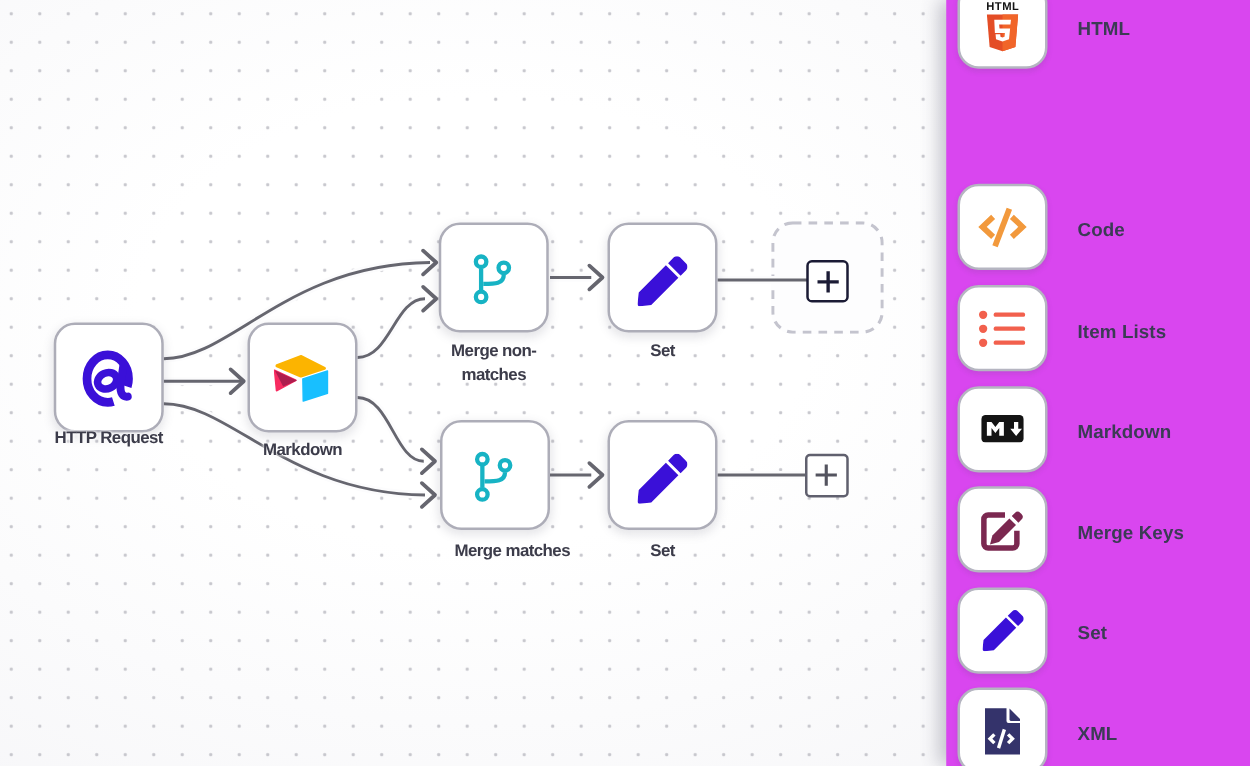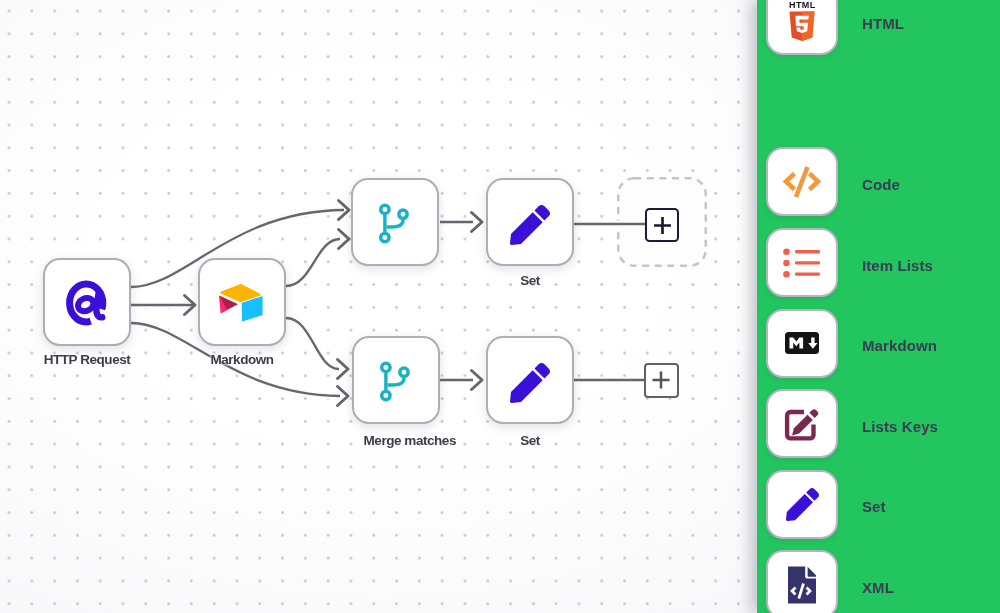--- a/index.html
+++ b/index.html
@@ -29,21 +29,21 @@
     position:absolute; left:617px; top:177px; width:90px; height:90px;
     border-radius:17px; background:#fdfdfe;
   }
   .plus {
     position:absolute; background:#fff; display:flex; align-items:center; justify-content:center;
   }
   .plus.dark { left:645px; top:208px; width:34px; height:34px; border:2.8px solid #1b1b35; border-radius:4.5px; }
   .plus.lite { left:644px; top:363px; width:34.5px; height:34.5px; border:2.8px solid #60606e; border-radius:4px; }
   .sidebar {
     position:absolute; left:757px; top:0; width:243px; height:613px;
-    background:#22c55e; box-shadow:-6px 0 14px rgba(60,60,85,.3);
+    background:#d946ef; box-shadow:-6px 0 14px rgba(60,60,85,.3);
   }
   .item { position:absolute; left:9px; width:234px; height:69px; display:flex; align-items:center; }
   .tile {
     width:72px; height:69px; background:#fff; border:2px solid #b5b5c1; border-radius:17px;
     box-shadow:0 2px 4px rgba(80,80,100,.14);
     display:flex; align-items:center; justify-content:center; flex:none;
   }
   .ilabel { margin-left:24px; font-size:15px; font-weight:700; color:#3b3b54; letter-spacing:0.1px; position:relative; top:2.5px; }
 </style>
 </head>
@@ -86,21 +86,21 @@
     </g>
   </svg>
 
   <div class="node" style="left:43px; top:258px;">
     <svg width="46" height="47" viewBox="0 0 46 47" style="margin-left:-2px;" fill="none" stroke="#3a10d8">
       <ellipse cx="23.2" cy="23.9" rx="16.6" ry="19" stroke-width="7" stroke-dasharray="95.5 16.7" stroke-dashoffset="89"></ellipse>
       <ellipse cx="22.7" cy="25.6" rx="7.9" ry="6.3" stroke-width="6" transform="rotate(-25 22.7 25.6)"></ellipse>
       <path d="M35.9,12.2 L33.4,28.5 C32.9,35.8 35.3,38.8 39.2,38.3" stroke-width="6.4" stroke-linecap="round"></path>
     </svg>
   </div>
-  <div class="nlabel" style="left:27px; top:350px; width:120px;">HTTP Request</div>
+  <div class="nlabel" style="left:27px; top:340px; width:120px;">HTTP Request</div>
 
   <div class="node" style="left:198px; top:258px;">
     <svg width="44" height="38" viewBox="0 0 44 38" style="margin:1px 0 0 -3px;">
       <g stroke-linejoin="round">
       <path fill="#fcb400" stroke="#fcb400" stroke-width="2.4" d="M2.6,8.6 L22,1.2 L40.5,10.7 L21.7,16.8 z"></path>
       <path fill="#f82b60" stroke="#f82b60" stroke-width="1.2" d="M0.6,12.2 L17.7,20.2 L2.2,28.6 z"></path>
       <path fill="#ae1d4e" d="M0.9,12.3 L18.6,20.3 L7.5,25.2 z"></path>
       <path fill="#18bfff" stroke="#18bfff" stroke-width="1.2" d="M23.3,19.2 L43,12.8 L43,30.6 L23.6,36.8 z"></path>
       </g>
     </svg>
@@ -111,20 +111,21 @@
     <svg width="88" height="88" viewBox="0 0 88 88">
       <g stroke="#17b3c4" stroke-width="3.6" fill="none">
         <path d="M33.4,36.5 V54.6"></path>
         <path d="M52.4,41.6 C52.4,49.3 45,49.3 35.2,49.3"></path>
         <circle cx="33.4" cy="30.8" r="4.4"></circle>
         <circle cx="33.4" cy="60.3" r="4.4"></circle>
         <circle cx="52.4" cy="35.9" r="4.4"></circle>
       </g>
     </svg>
   </div>
+  <div class="nlabel" style="left:335px; top:271px; width:120px;">Merge non-<br>matches</div>
 
   <div class="node" style="left:486px; top:178px;">
     <svg width="40" height="40" viewBox="0 0 512 512" style="margin:5px 0 0 -1px;">
         <path fill="#3a10d8" d="M290.74 93.24l128.02 128.02-277.99 277.99-114.14 12.6C11.35 513.54-1.56 500.62.14 485.34l12.7-114.22 277.9-277.88zm207.2-19.06l-60.11-60.11c-18.75-18.75-49.16-18.75-67.91 0l-56.55 56.55 128.02 128.02 56.55-56.55c18.75-18.76 18.75-49.16 0-67.91z"></path>
       </svg>
   </div>
   <div class="nlabel" style="left:470px; top:271px; width:120px;">Set</div>
 
   <div class="plus dark">
     <svg width="21" height="21" viewBox="0 0 21 21">
@@ -209,21 +210,21 @@
     <div class="ilabel">Item Lists</div>
   </div>
   <div class="item" style="top:389.2px;">
     <div class="tile">
       <svg width="38" height="38" viewBox="0 0 38 38">
         <path d="M21,7 H7.5 a3.4,3.4 0 0 0 -3.4,3.4 V30 a3.4,3.4 0 0 0 3.4,3.4 h19.6 a3.4,3.4 0 0 0 3.4,-3.4 V19.5" stroke="#7b2850" stroke-width="4.4" fill="none"></path>
         <path fill="#7b2850" d="M10.9,23.3 l-1.9,7.2 7.2,-1.9 13.6,-13.6 -5.3,-5.3 z"></path>
         <path fill="#7b2850" d="M26.4,7.8 l2.5,-2.5 a3.1,3.1 0 0 1 4.4,0 l0.9,0.9 a3.1,3.1 0 0 1 0,4.4 l-2.5,2.5 z"></path>
       </svg>
     </div>
-    <div class="ilabel">Lists Keys</div>
+    <div class="ilabel">Merge Keys</div>
   </div>
   <div class="item" style="top:469.8px;">
     <div class="tile">
       <svg width="33" height="33" viewBox="0 0 512 512">
           <path fill="#3a10d8" d="M290.74 93.24l128.02 128.02-277.99 277.99-114.14 12.6C11.35 513.54-1.56 500.62.14 485.34l12.7-114.22 277.9-277.88zm207.2-19.06l-60.11-60.11c-18.75-18.75-49.16-18.75-67.91 0l-56.55 56.55 128.02 128.02 56.55-56.55c18.75-18.76 18.75-49.16 0-67.91z"></path>
         </svg>
     </div>
     <div class="ilabel">Set</div>
   </div>
   <div class="item" style="top:550.4px;">

